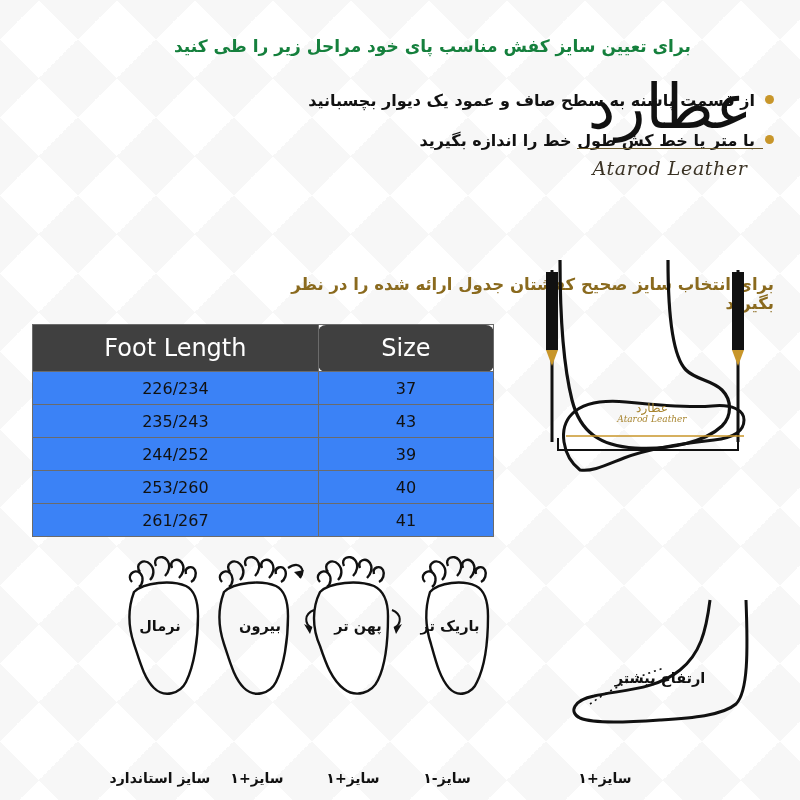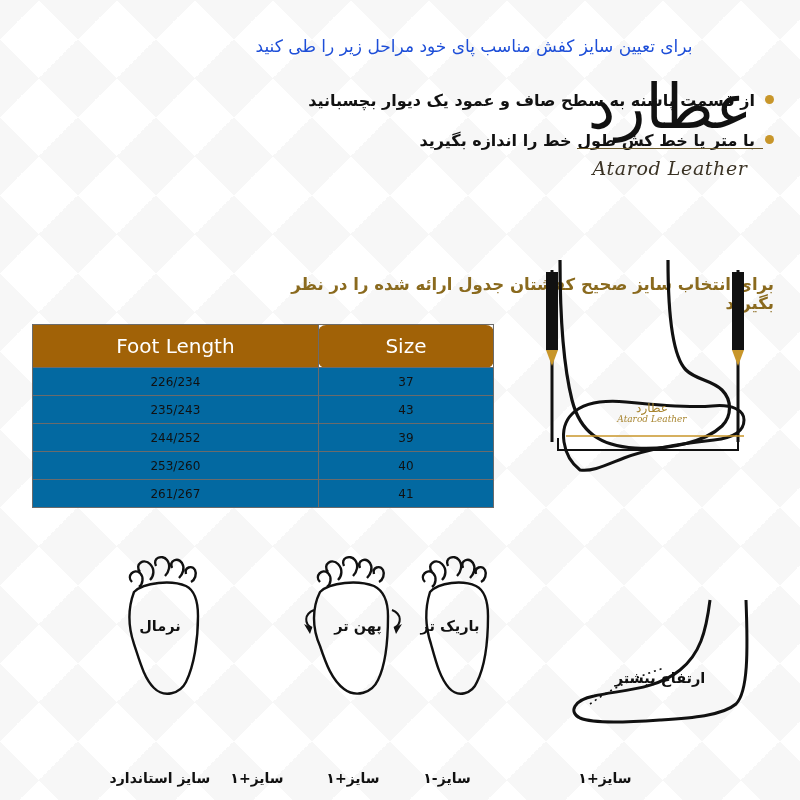--- a/index.html
+++ b/index.html
@@ -20,24 +20,24 @@
       linear-gradient(-45deg, rgba(0,0,0,0.030) 25%, transparent 25%, transparent 75%, rgba(0,0,0,0.030) 75%);
     background-size: 78px 78px, 78px 78px;
     background-position: 0 0, 0 0;
     pointer-events:none;
   }
   .page { position:relative; width:800px; height:800px; }
 
   
   .headline {
     position:absolute; top:34px; right:26px; width:600px;
-    text-align:center;
-    color:#1d4ed8;
+    text-align:left;
+    color:#15803d;
     font-size:17px;
-    font-weight:normal;
+    font-weight:bold;
     direction:rtl;
     line-height:1.5;
   }
 
   
   .steps {
     position:absolute; top:88px; right:26px; width:540px;
     direction:rtl; text-align:right;
   }
   .step {
@@ -84,34 +84,34 @@
   }
 
   
   .size-table {
     position:absolute; top:324px; left:32px;
     width:462px;
     border-collapse:collapse;
     direction:ltr;
   }
   .size-table th {
-    background:#a16207;
+    background:#404040;
     color:#ffffff;
-    font-size:20px;
+    font-size:24px;
     font-weight:normal;
     padding:9px 4px;
     border:1px solid #6b6b6b;
     text-align:center;
   }
   .size-table td {
-    font-size:12px;
+    font-size:16px;
     padding:6.5px 4px;
     border:1px solid #6b6b6b;
     text-align:center;
-    background:#0369a1;
+    background:#3b82f6;
     color:#111;
   }
   .col-len { width:62%; }
   .col-size { width:38%;border-radius:8px; }
 
   
   .foot-illu { position:absolute; top:250px; left:500px; width:290px; height:300px; }
 
   
   .foot-row { position:absolute; top:552px; left:0; width:764px; height:248px; }
@@ -228,20 +228,35 @@
                  M76 22 C 74 15, 82 13, 85 18 C 87 22, 85 28, 81 30
                  M22 30 C 16 24, 24 16, 30 21 C 34 25, 33 32, 29 35" fill="none" stroke="#111" stroke-width="2.4"></path>
         <path d="M24 40 C 18 56, 18 74, 24 92 C 30 110, 34 126, 44 136
                  C 54 146, 70 142, 76 130 C 84 114, 88 88, 88 64
                  C 88 48, 84 38, 76 34 C 62 28, 34 30, 24 40 Z" fill="none" stroke="#111" stroke-width="2.4"></path>
       </svg>
       <div class="foot-label horiz" style="left:0; top:66px; width:100px; text-align:center;">نرمال</div>
     </div>
     <div class="foot-caption" style="left:85px; bottom:14px; width:150px;">سایز استاندارد</div>
 
+    <div class="foot-item" style="left:210px; top:0; width:100px; height:180px;">
+      <svg width="110" height="150" viewBox="0 0 110 150">
+        <path d="M30 20 C 24 12, 34 6, 40 12 C 45 17, 44 24, 40 28
+                 M46 14 C 42 6, 52 2, 57 8 C 61 13, 59 20, 55 24
+                 M62 16 C 59 8, 68 5, 72 11 C 75 16, 73 22, 69 26
+                 M76 22 C 74 15, 82 13, 85 18 C 87 22, 85 28, 81 30
+                 M22 30 C 16 24, 24 16, 30 21 C 34 25, 33 32, 29 35" fill="none" stroke="#111" stroke-width="2.4"></path>
+        <path d="M24 40 C 18 56, 18 74, 24 92 C 30 110, 34 126, 44 136
+                 C 54 146, 70 142, 76 130 C 84 114, 88 88, 88 64
+                 C 88 48, 84 38, 76 34 C 62 28, 34 30, 24 40 Z" fill="none" stroke="#111" stroke-width="2.4"></path>
+        <path d="M88 16 C 100 8, 106 18, 100 26" fill="none" stroke="#111" stroke-width="2.2"></path>
+        <path d="M100 26 L104 18 L94 20 Z" fill="#111"></path>
+      </svg>
+      <div class="foot-label horiz" style="left:0; top:66px; width:100px; text-align:center;">بیرون</div>
+    </div>
     <div class="foot-caption" style="left:182px; bottom:14px; width:150px;">سایز+۱</div>
 
     <div class="foot-item" style="left:308px; top:0; width:100px; height:180px;">
       <svg width="110" height="150" viewBox="0 0 110 150">
         <path d="M30 20 C 24 12, 34 6, 40 12 C 45 17, 44 24, 40 28
                  M46 14 C 42 6, 52 2, 57 8 C 61 13, 59 20, 55 24
                  M62 16 C 59 8, 68 5, 72 11 C 75 16, 73 22, 69 26
                  M76 22 C 74 15, 82 13, 85 18 C 87 22, 85 28, 81 30
                  M22 30 C 16 24, 24 16, 30 21 C 34 25, 33 32, 29 35" fill="none" stroke="#111" stroke-width="2.4"></path>
         <path d="M22 40 C 14 56, 14 76, 22 94 C 28 112, 34 128, 46 137

